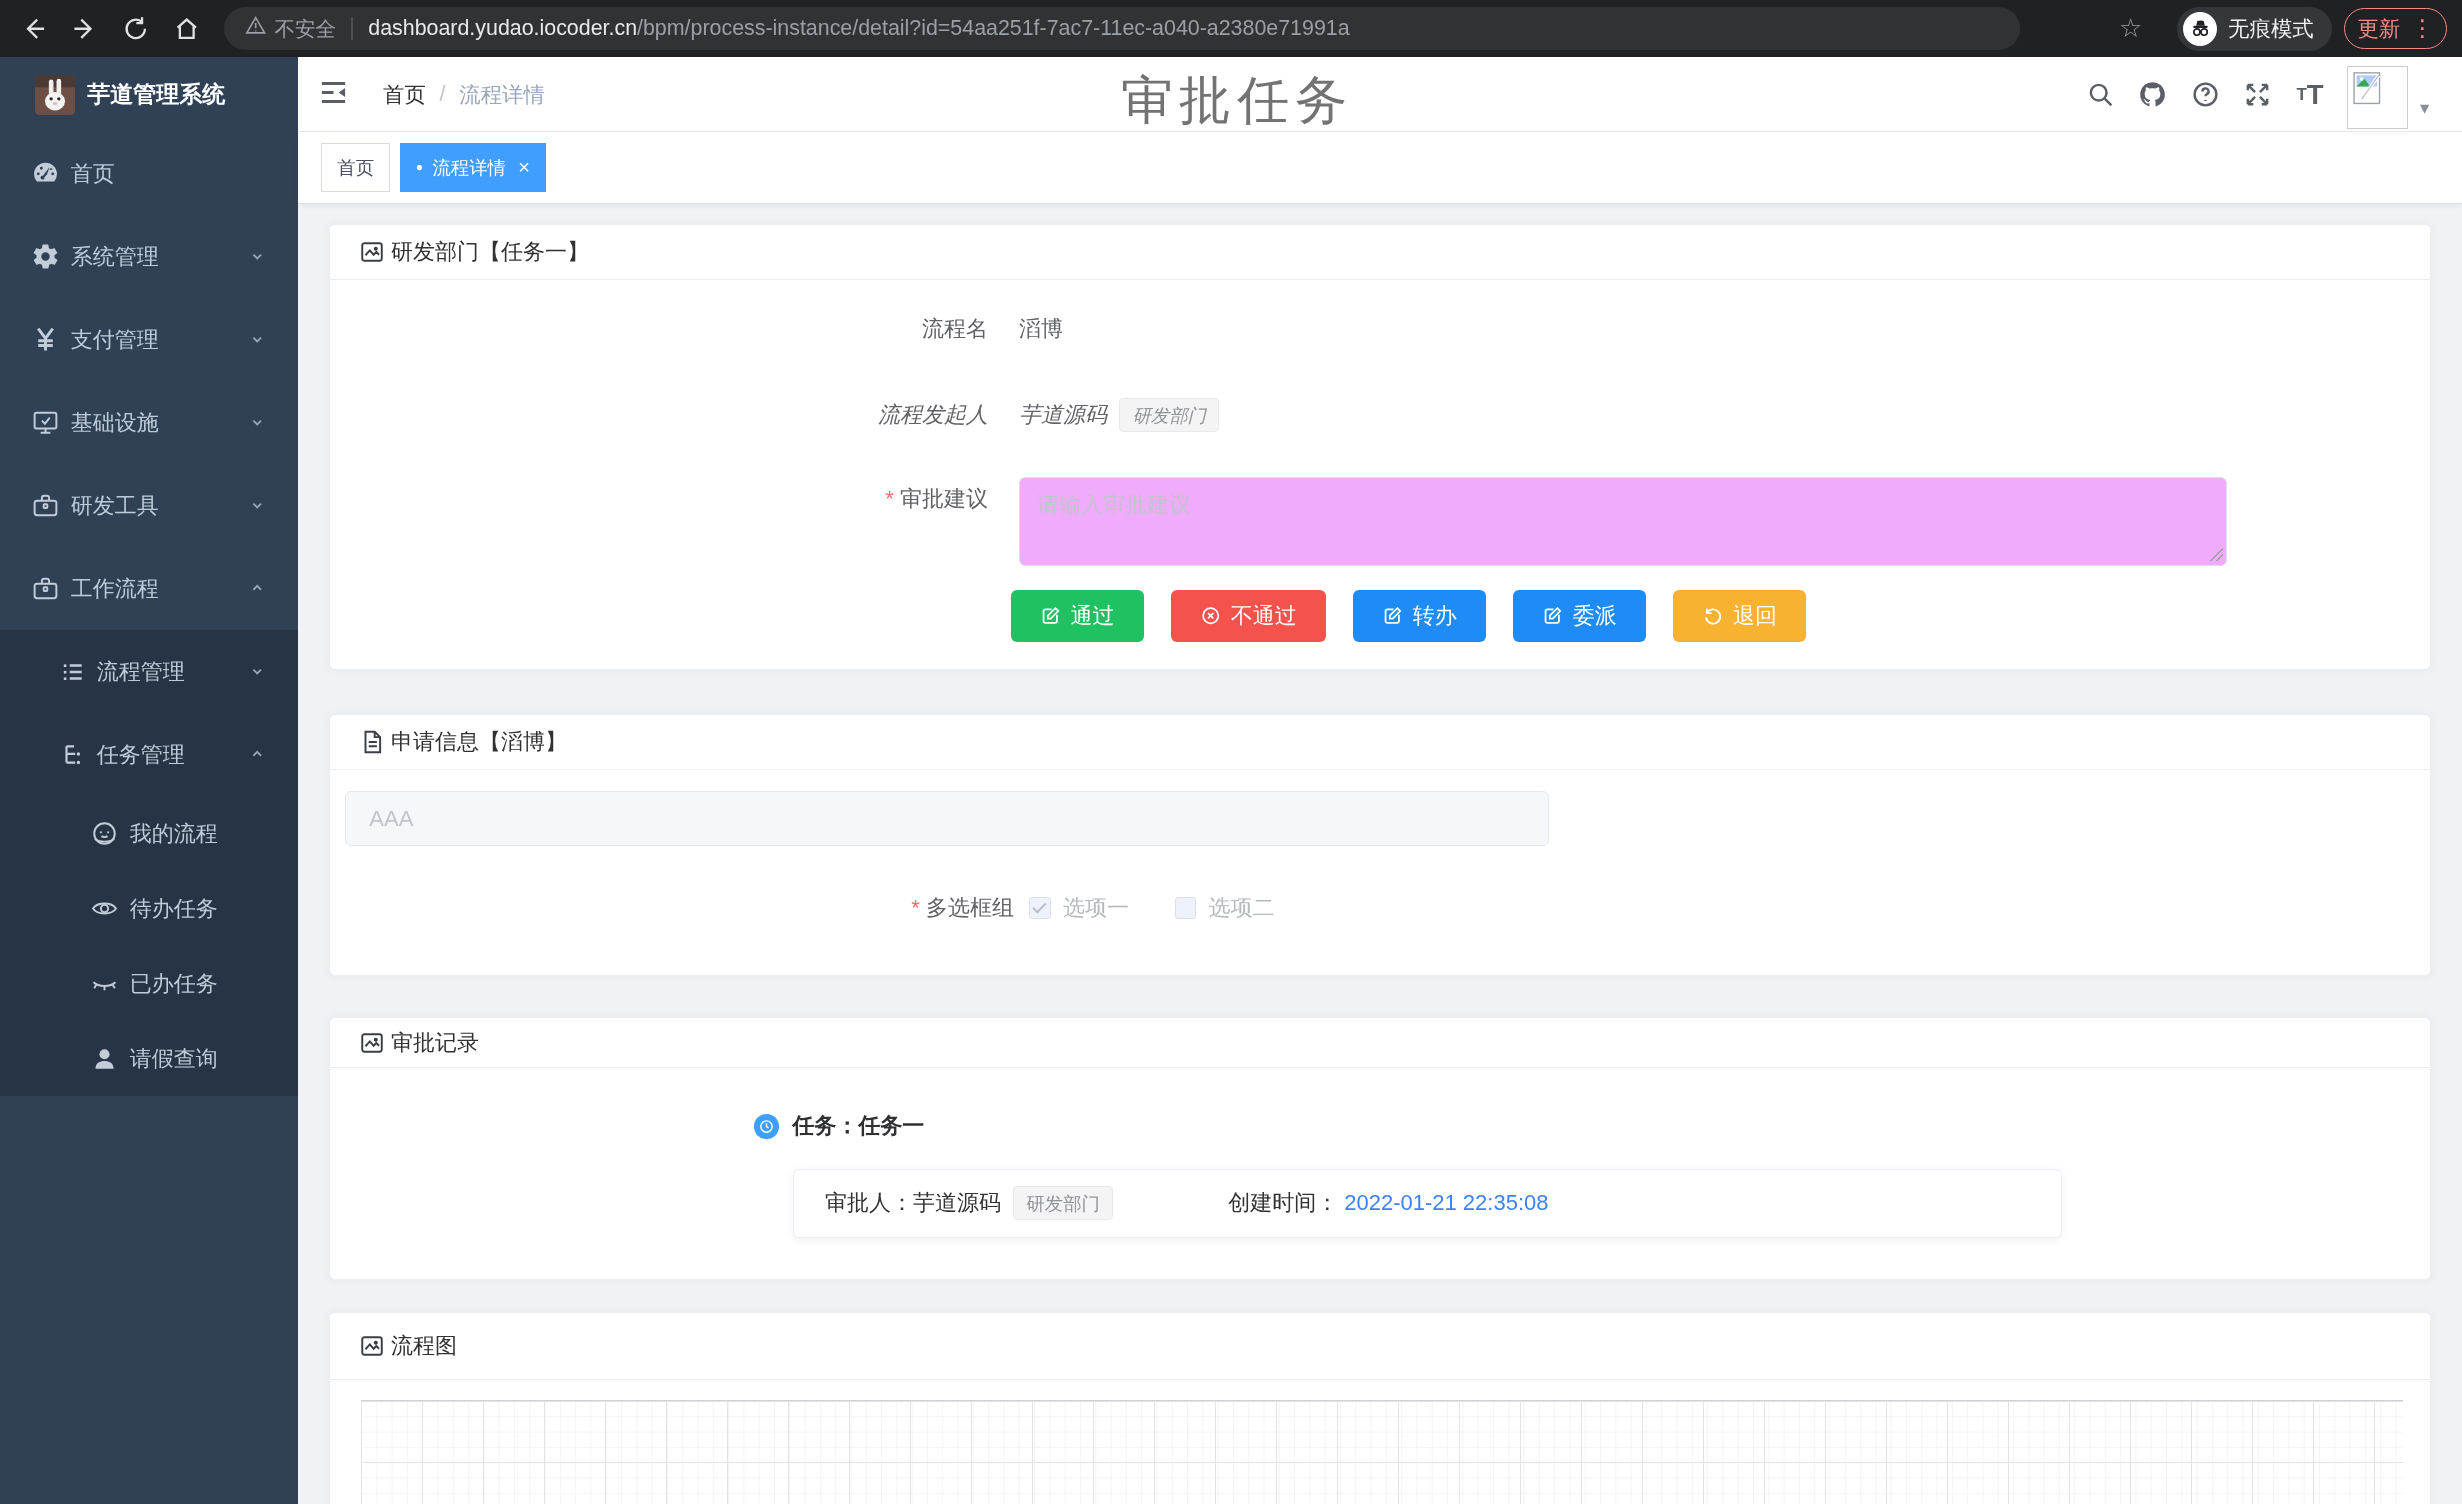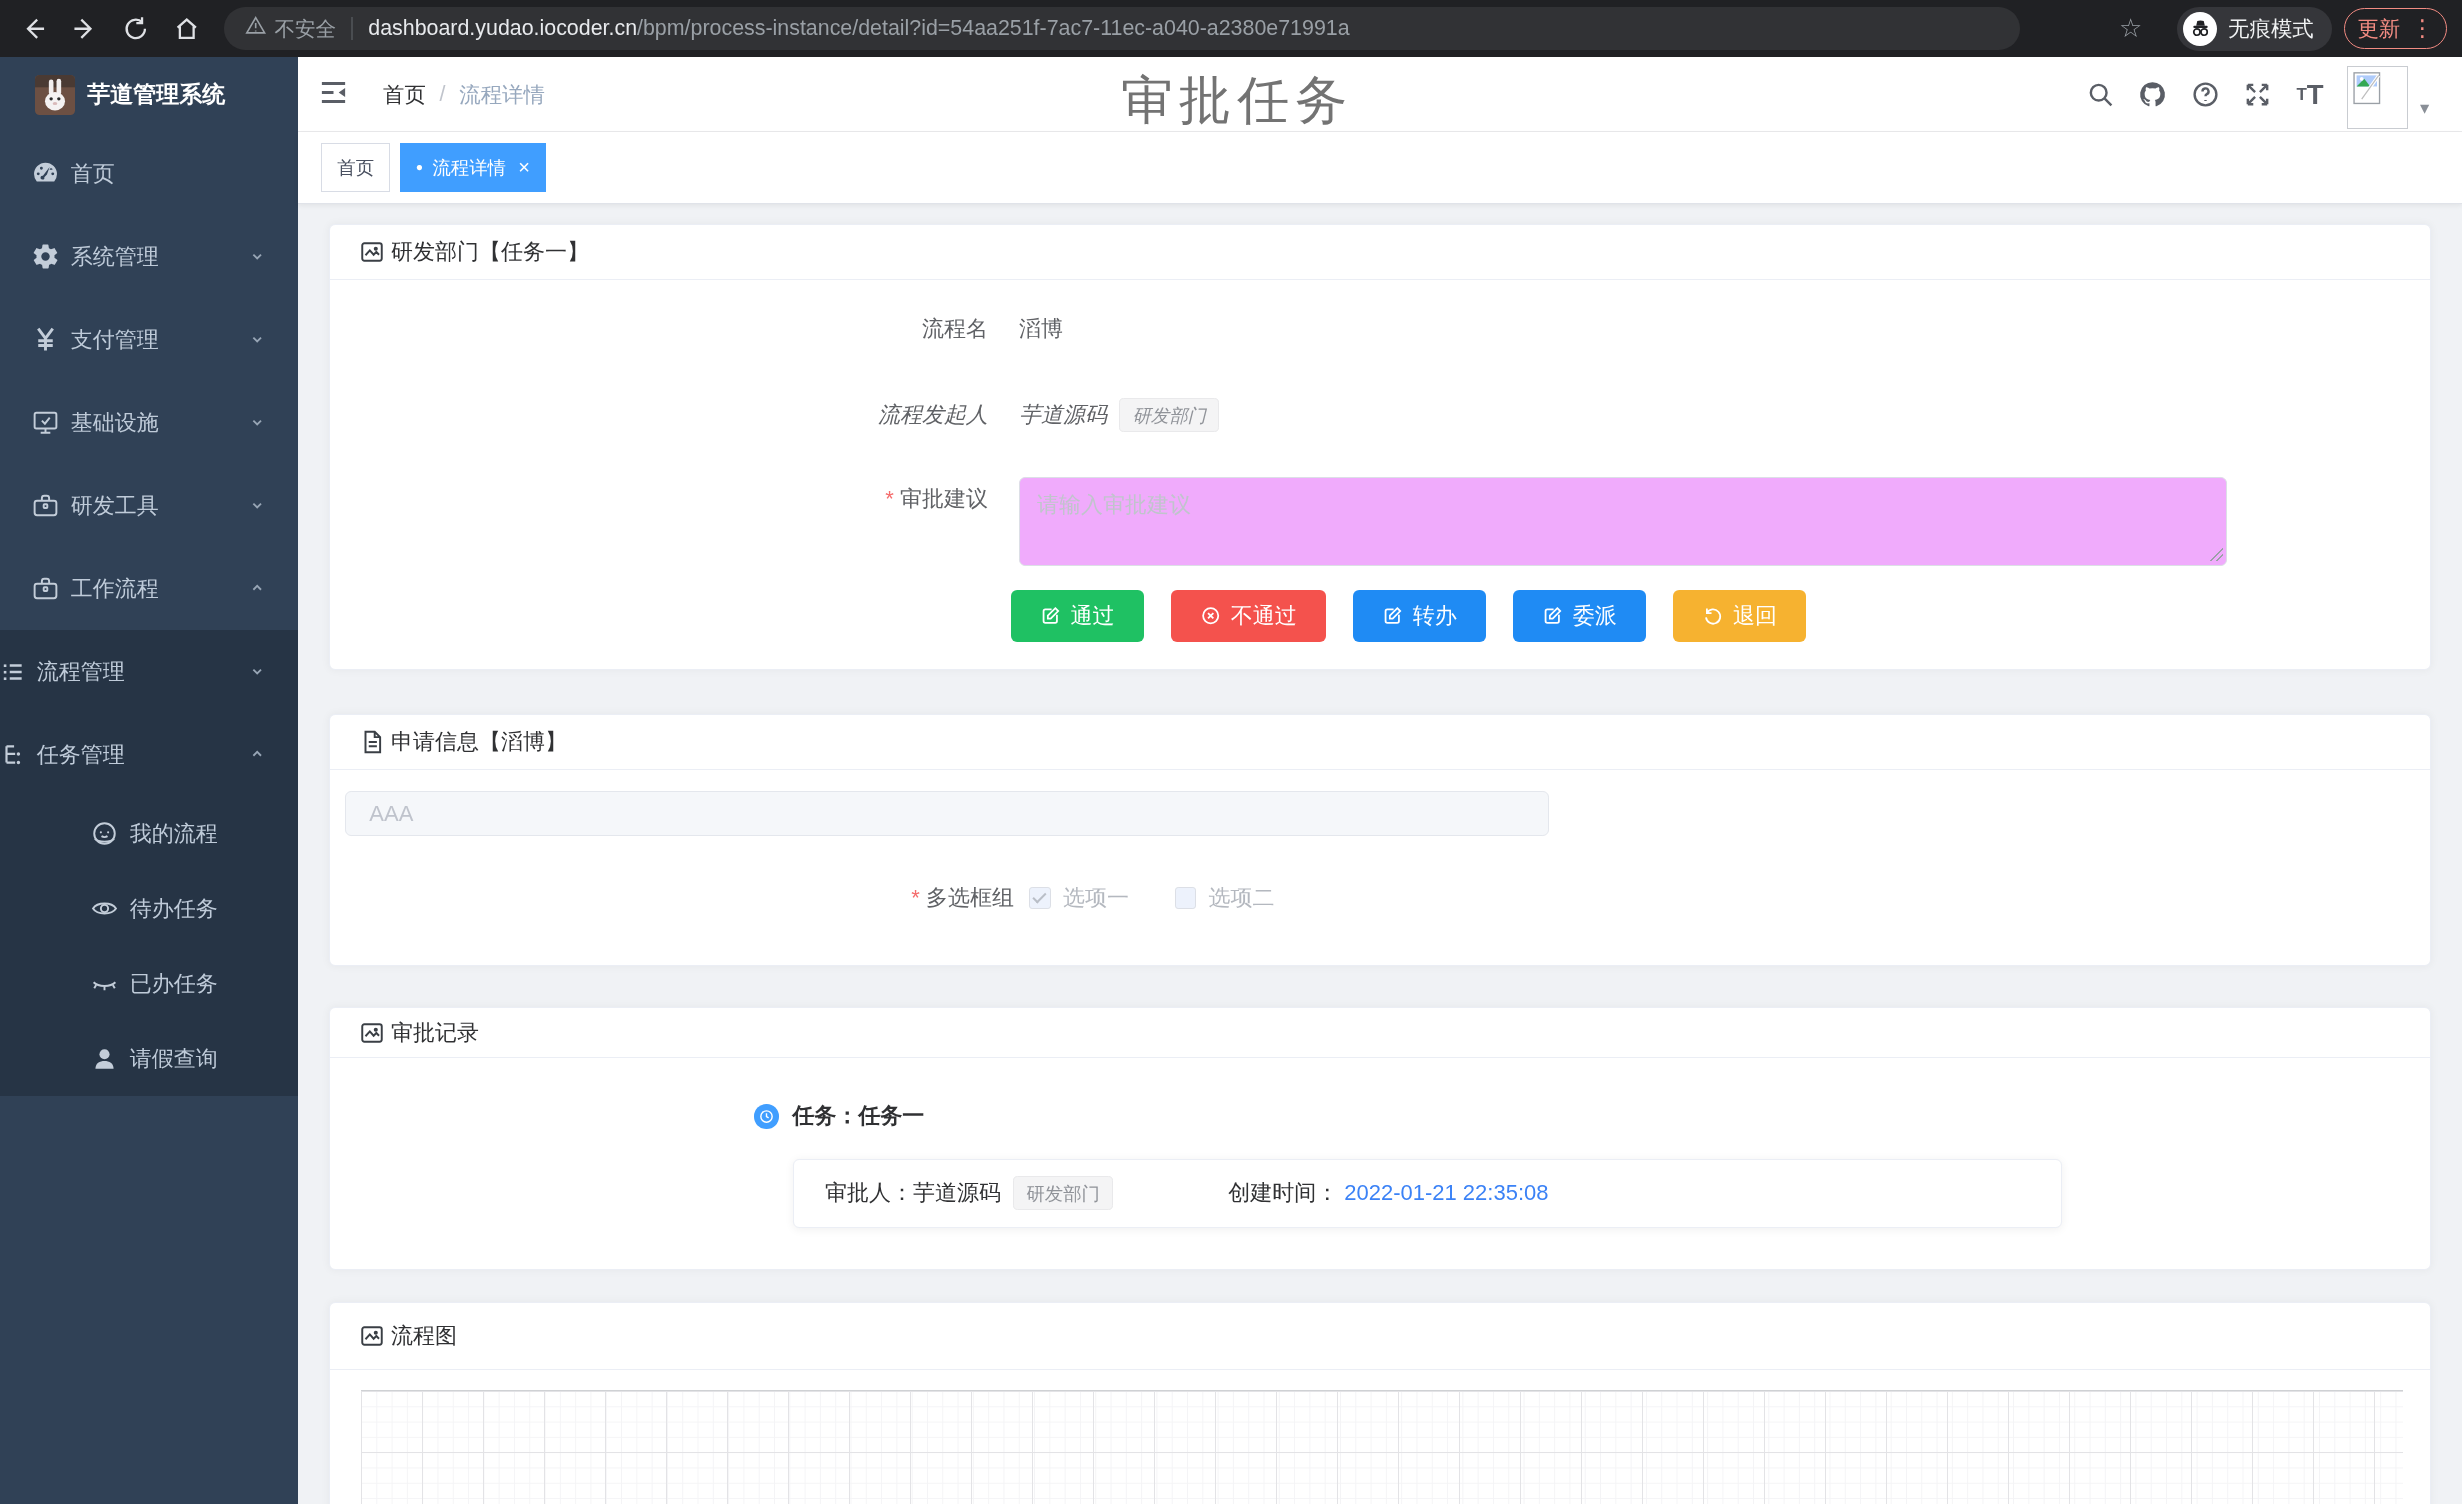--- a/index.html
+++ b/index.html
@@ -34,21 +34,21 @@
   .sidebar { position:absolute; top:57px; left:0; width:298px; height:1448px; background:#304156; }
   .logo-row { height:75px; display:flex; align-items:center; padding-left:35px; }
   .logo-img { width:40px; height:40px; border-radius:4.6px; overflow:hidden; flex:none; }
   .logo-title { color:#fff; font-size:23px; font-weight:bold; margin-left:12.2px; white-space:nowrap; }
   .mi { position:relative; display:flex; align-items:center; height:83px; cursor:pointer; color:#bfcbd9; }
   .mi .mlabel { font-size:22px; margin-left:10.7px; white-space:nowrap; }
   .mi svg.micon { width:29px; height:29px; flex:none; stroke:#c3cdd9; fill:none; stroke-width:1.6; }
   .mi svg.fillicon { fill:#c3cdd9; stroke:none; }
   .lv1 { padding-left:31px; }
   .subblock { background:#263445; }
-  .lv2 { }
+  .lv2 { padding-left:60px; }
   .lv2 svg.micon { width:26px; height:26px; }
   .lv3 { padding-left:90px; height:75px; }
   .chev { position:absolute; right:32px; width:18.4px; height:18.4px; stroke:#97a5b5; fill:none; stroke-width:2.4; }
 
   
   .main { position:absolute; top:57px; left:298px; width:2164px; height:1448px; background:#f0f2f5; }
   .app-header { height:75px; background:#fff; display:flex; align-items:center; position:relative;
     border-bottom:0.8px solid #e9e9eb; }
   .hamburger { margin-left:20px; width:34px; height:34px; }
   .hamburger svg { width:31px; height:31px; stroke:#5a5e66; stroke-width:2.4; fill:#5a5e66; }
@@ -108,21 +108,21 @@
   .btn svg { width:21.4px; height:21.4px; stroke:#fff; stroke-width:2; fill:none; margin-right:9.2px; }
   .btn-approve { background:#1fc163; }
   .btn-reject { background:#f4524d; }
   .btn-transfer,.btn-delegate { background:#1f8bf4; }
   .btn-return { background:#f6b230; }
 
   .card-apply { margin-bottom:41px; }
   .card-apply .body { padding:21.4px 0 46px 0; }
   .card-apply .flabel { width:684px; }
   .card-apply .fvalue { margin-left:15.3px; }
-  .dis-input { width:1204px; height:45px; background:#f5f7fa; border:1.5px solid #e4e7ed; border-radius:6.1px;
+  .dis-input { width:1204px; height:55px; background:#f5f7fa; border:1.5px solid #e4e7ed; border-radius:6.1px;
     color:#bfc3cc; font-size:22px; padding:0 23px; font-family:inherit; }
   .row-check { margin-top:40px; height:43px; }
   .cbox { width:21.4px; height:21.4px; border:1.5px solid #dcdfe6; border-radius:3.1px; background:#edf2fc; position:relative; flex:none; }
   .cbox.checked::after { content:""; position:absolute; left:6.1px; top:2.3px; width:5.4px; height:10.7px;
     border-right:2.3px solid #b9bec7; border-bottom:2.3px solid #b9bec7; transform:rotate(45deg); }
   .cbox-label { color:#b4b8bf; font-size:22px; margin-left:12.2px; }
   .cbox-gap { width:46px; flex:none; }
 
   .card-record { margin-bottom:32px; }
   .card-record .card-head { height:50px; }

